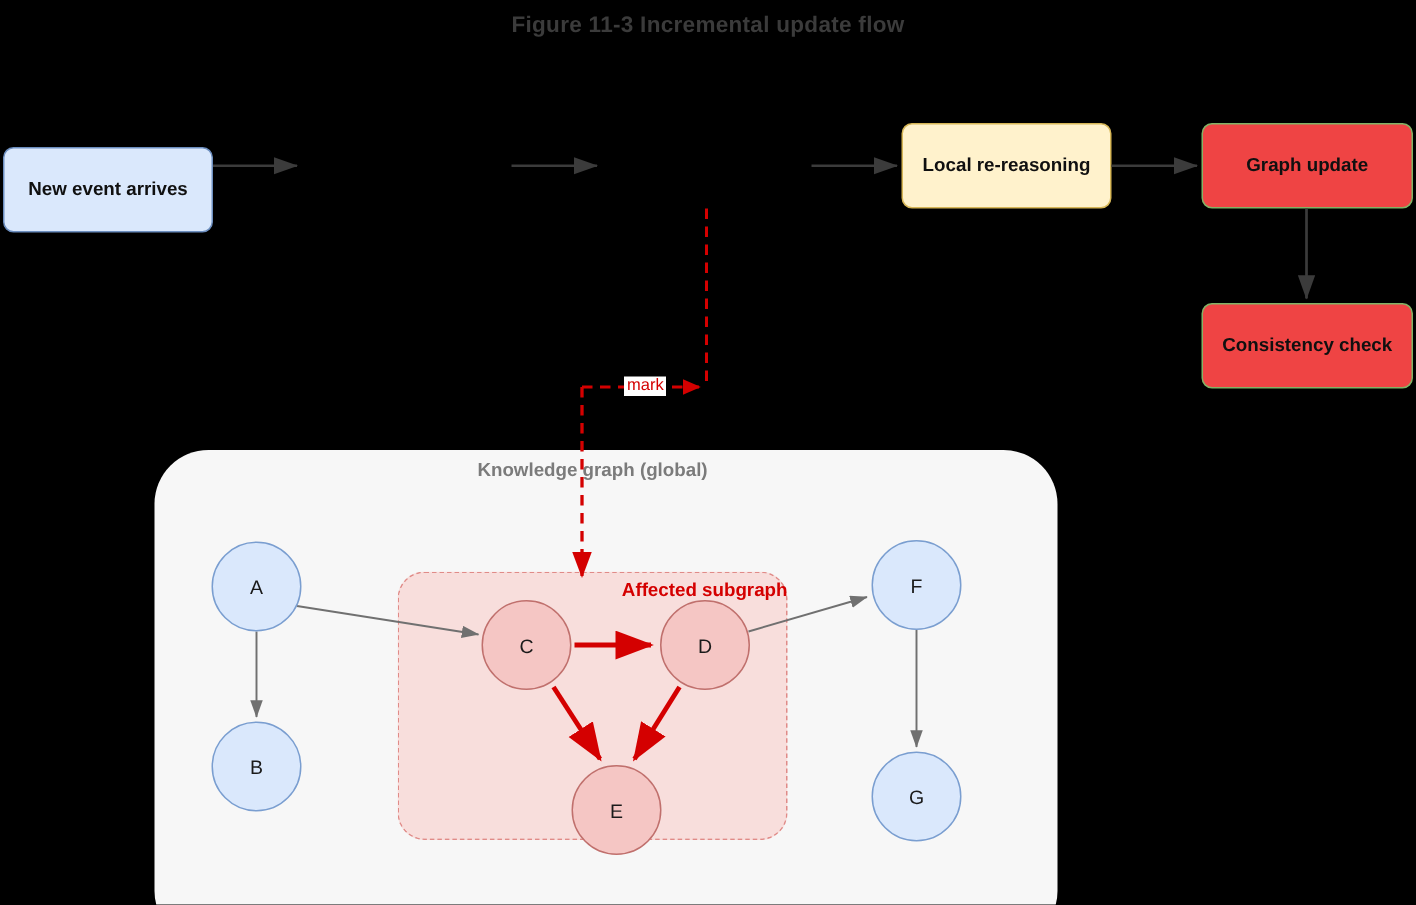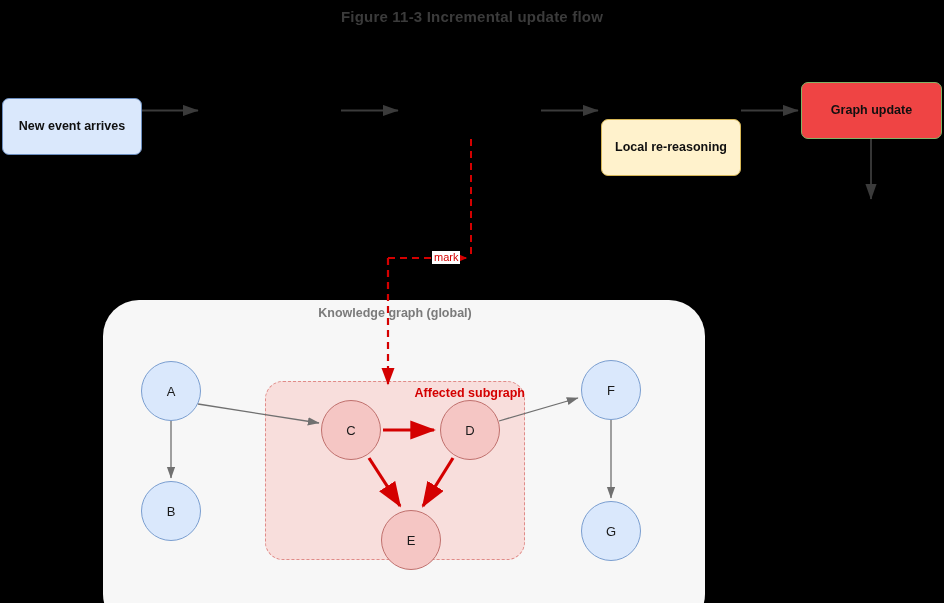--- a/index.html
+++ b/index.html
@@ -12,21 +12,21 @@
     font-size:15px;font-weight:bold;color:#3b3b3b;letter-spacing:.2px;
   }
 
   .flowbox{
     position:absolute;box-sizing:border-box;border-radius:7px;
     display:flex;align-items:center;justify-content:center;text-align:center;
     font-size:12.5px;font-weight:bold;color:#101010;line-height:1.25;padding:4px 6px;
   }
   .fb-blue{background:#dae8fc;border:1.4px solid #6c8ebf;}
   .fb-pink{background:#f8cecc;border:1.4px solid #b85450;}
-  .fb-yellow{background:#fff2cc;border:1.4px solid #d6b656;margin-top:37px;}
+  .fb-yellow{background:#fff2cc;border:1.4px solid #d6b656;}
   .fb-green{background:#ef4444;border:1.4px solid #82b366;}
 
   .kg-panel{
     position:absolute;left:103px;top:300px;width:602px;height:330px;
     background:#f7f7f7;border-radius:36px;box-sizing:border-box;
   }
   .kg-title{
     position:absolute;left:94px;top:306px;width:602px;text-align:center;
     font-size:12.5px;font-weight:bold;color:#7b7b7b;
   }
@@ -44,33 +44,34 @@
   .node{
     position:absolute;width:60px;height:60px;border-radius:50%;box-sizing:border-box;
     display:flex;align-items:center;justify-content:center;
     font-size:13px;color:#1a1a1a;
   }
   .n-blue{background:#dae8fc;border:1.3px solid #7a9ed0;}
   .n-pink{background:#f5c6c4;border:1.3px solid #c0706d;}
 
   .marklabel{
     position:absolute;background:#ffffff;color:#d40000;font-size:11px;
-    padding:0 2px;line-height:13px;white-space:nowrap;margin-left:16px;
+    padding:0 2px;line-height:13px;white-space:nowrap;
   }
 </style>
 </head>
 <body>
 
 <div id="stage">
 
   <div class="fig-title">Figure 11-3 Incremental update flow</div>
 
   <div class="flowbox fb-blue" style="left:2px;top:98px;width:140px;height:57px;">New event arrives</div>
   <div class="flowbox fb-yellow" style="left:601px;top:82px;width:140px;height:57px;">Local re-reasoning</div>
   <div class="flowbox fb-green" style="left:801px;top:82px;width:141px;height:57px;">Graph update</div>
+  <div class="flowbox fb-green" style="left:801px;top:202px;width:141px;height:57px;">Consistency check</div>
 
   <div class="kg-panel"></div>
   <div class="kg-title">Knowledge graph (global)</div>
 
   <div class="sub-panel"></div>
   <div class="sub-title">Affected subgraph</div>
 
   <svg id="svgroot">
     <defs>
       <marker id="ah-gray" markerWidth="10" markerHeight="10" refX="8.6" refY="3.2" orient="auto">

